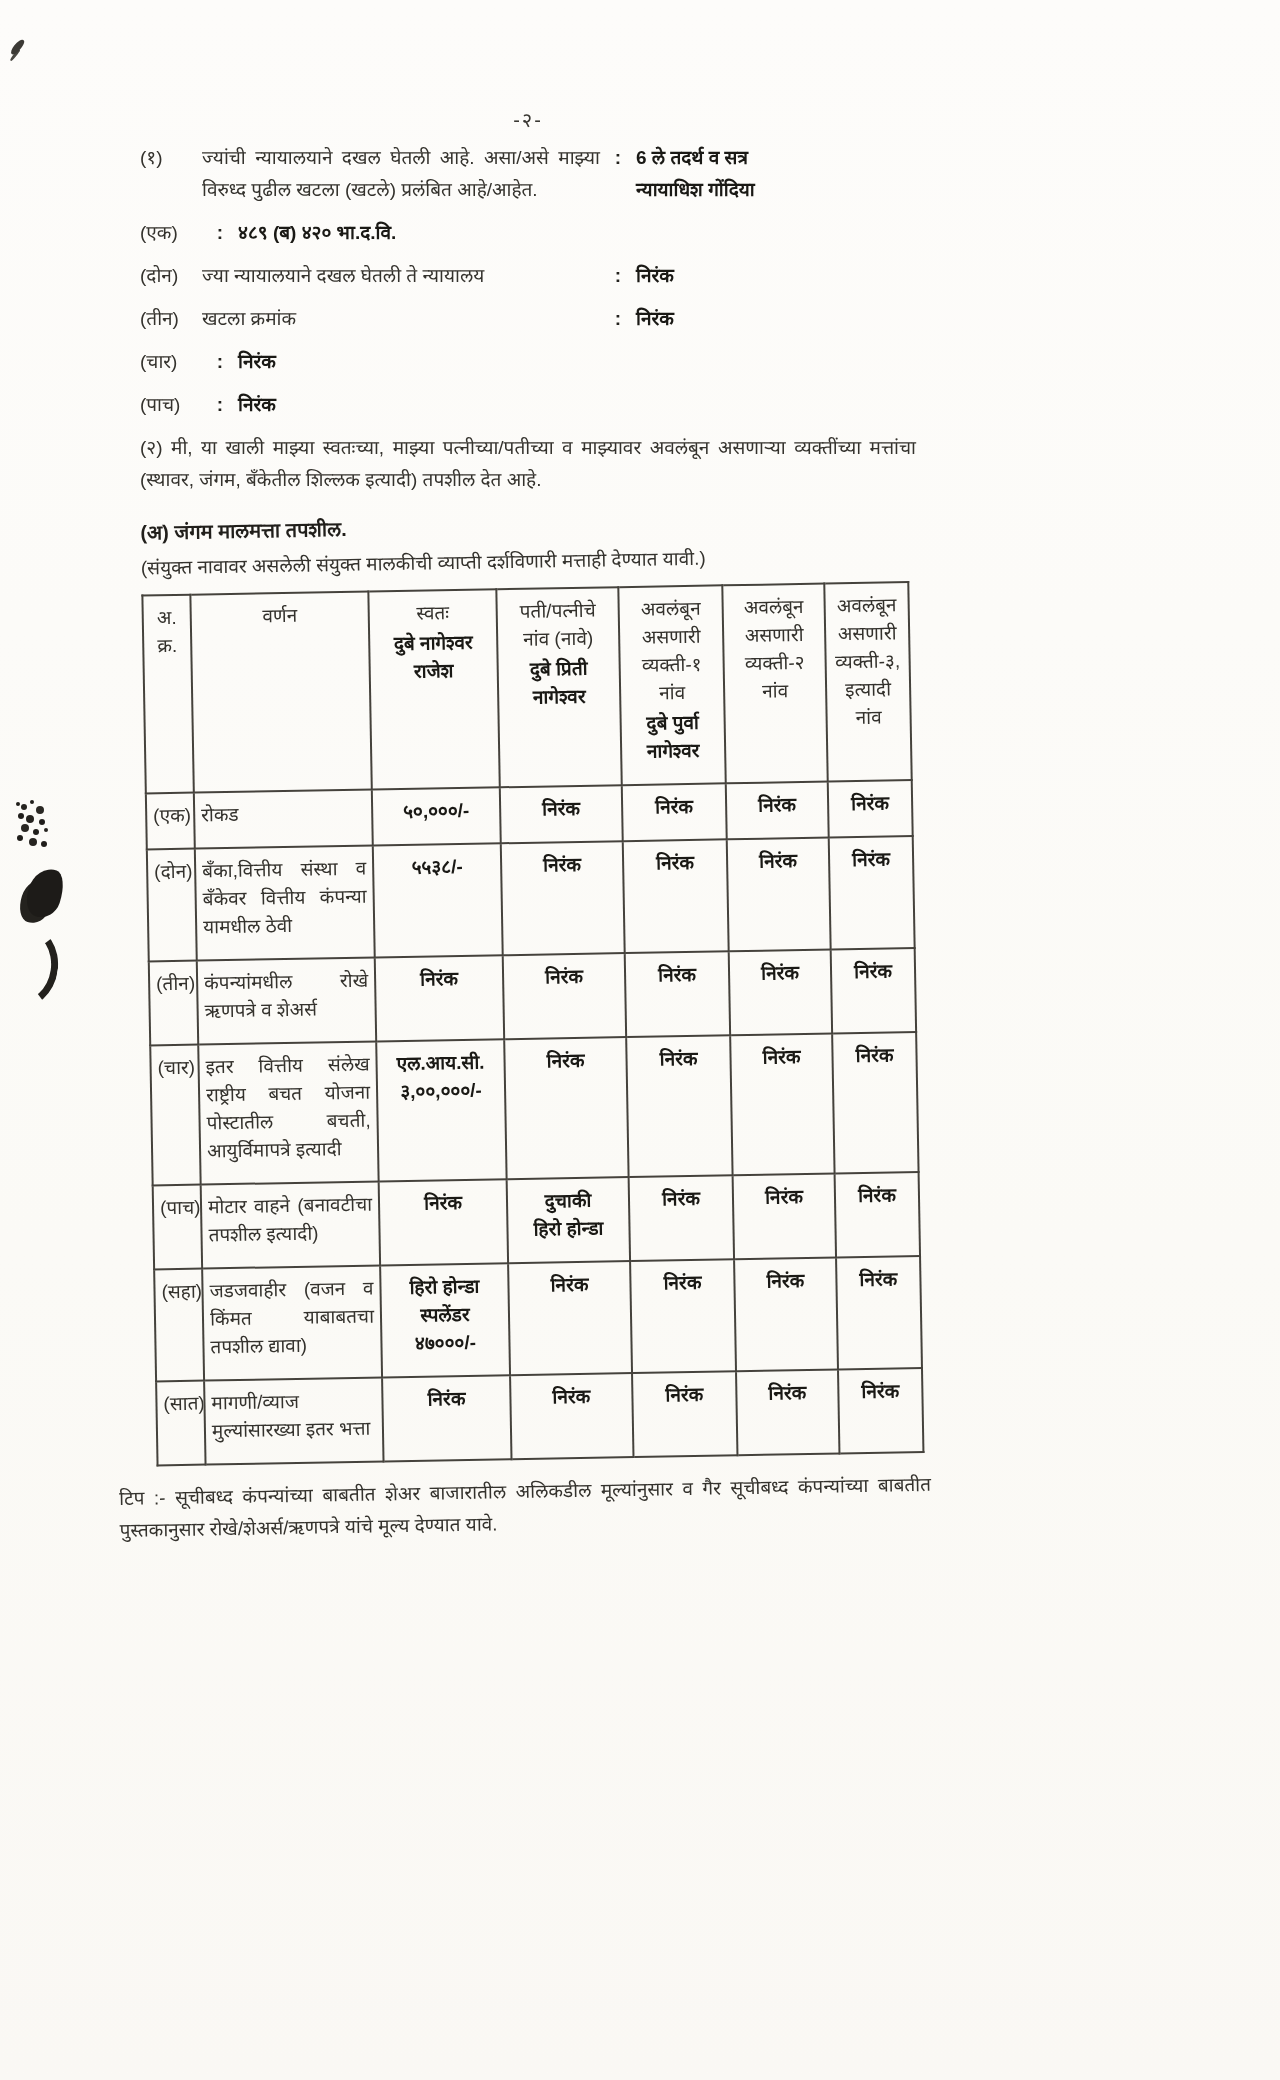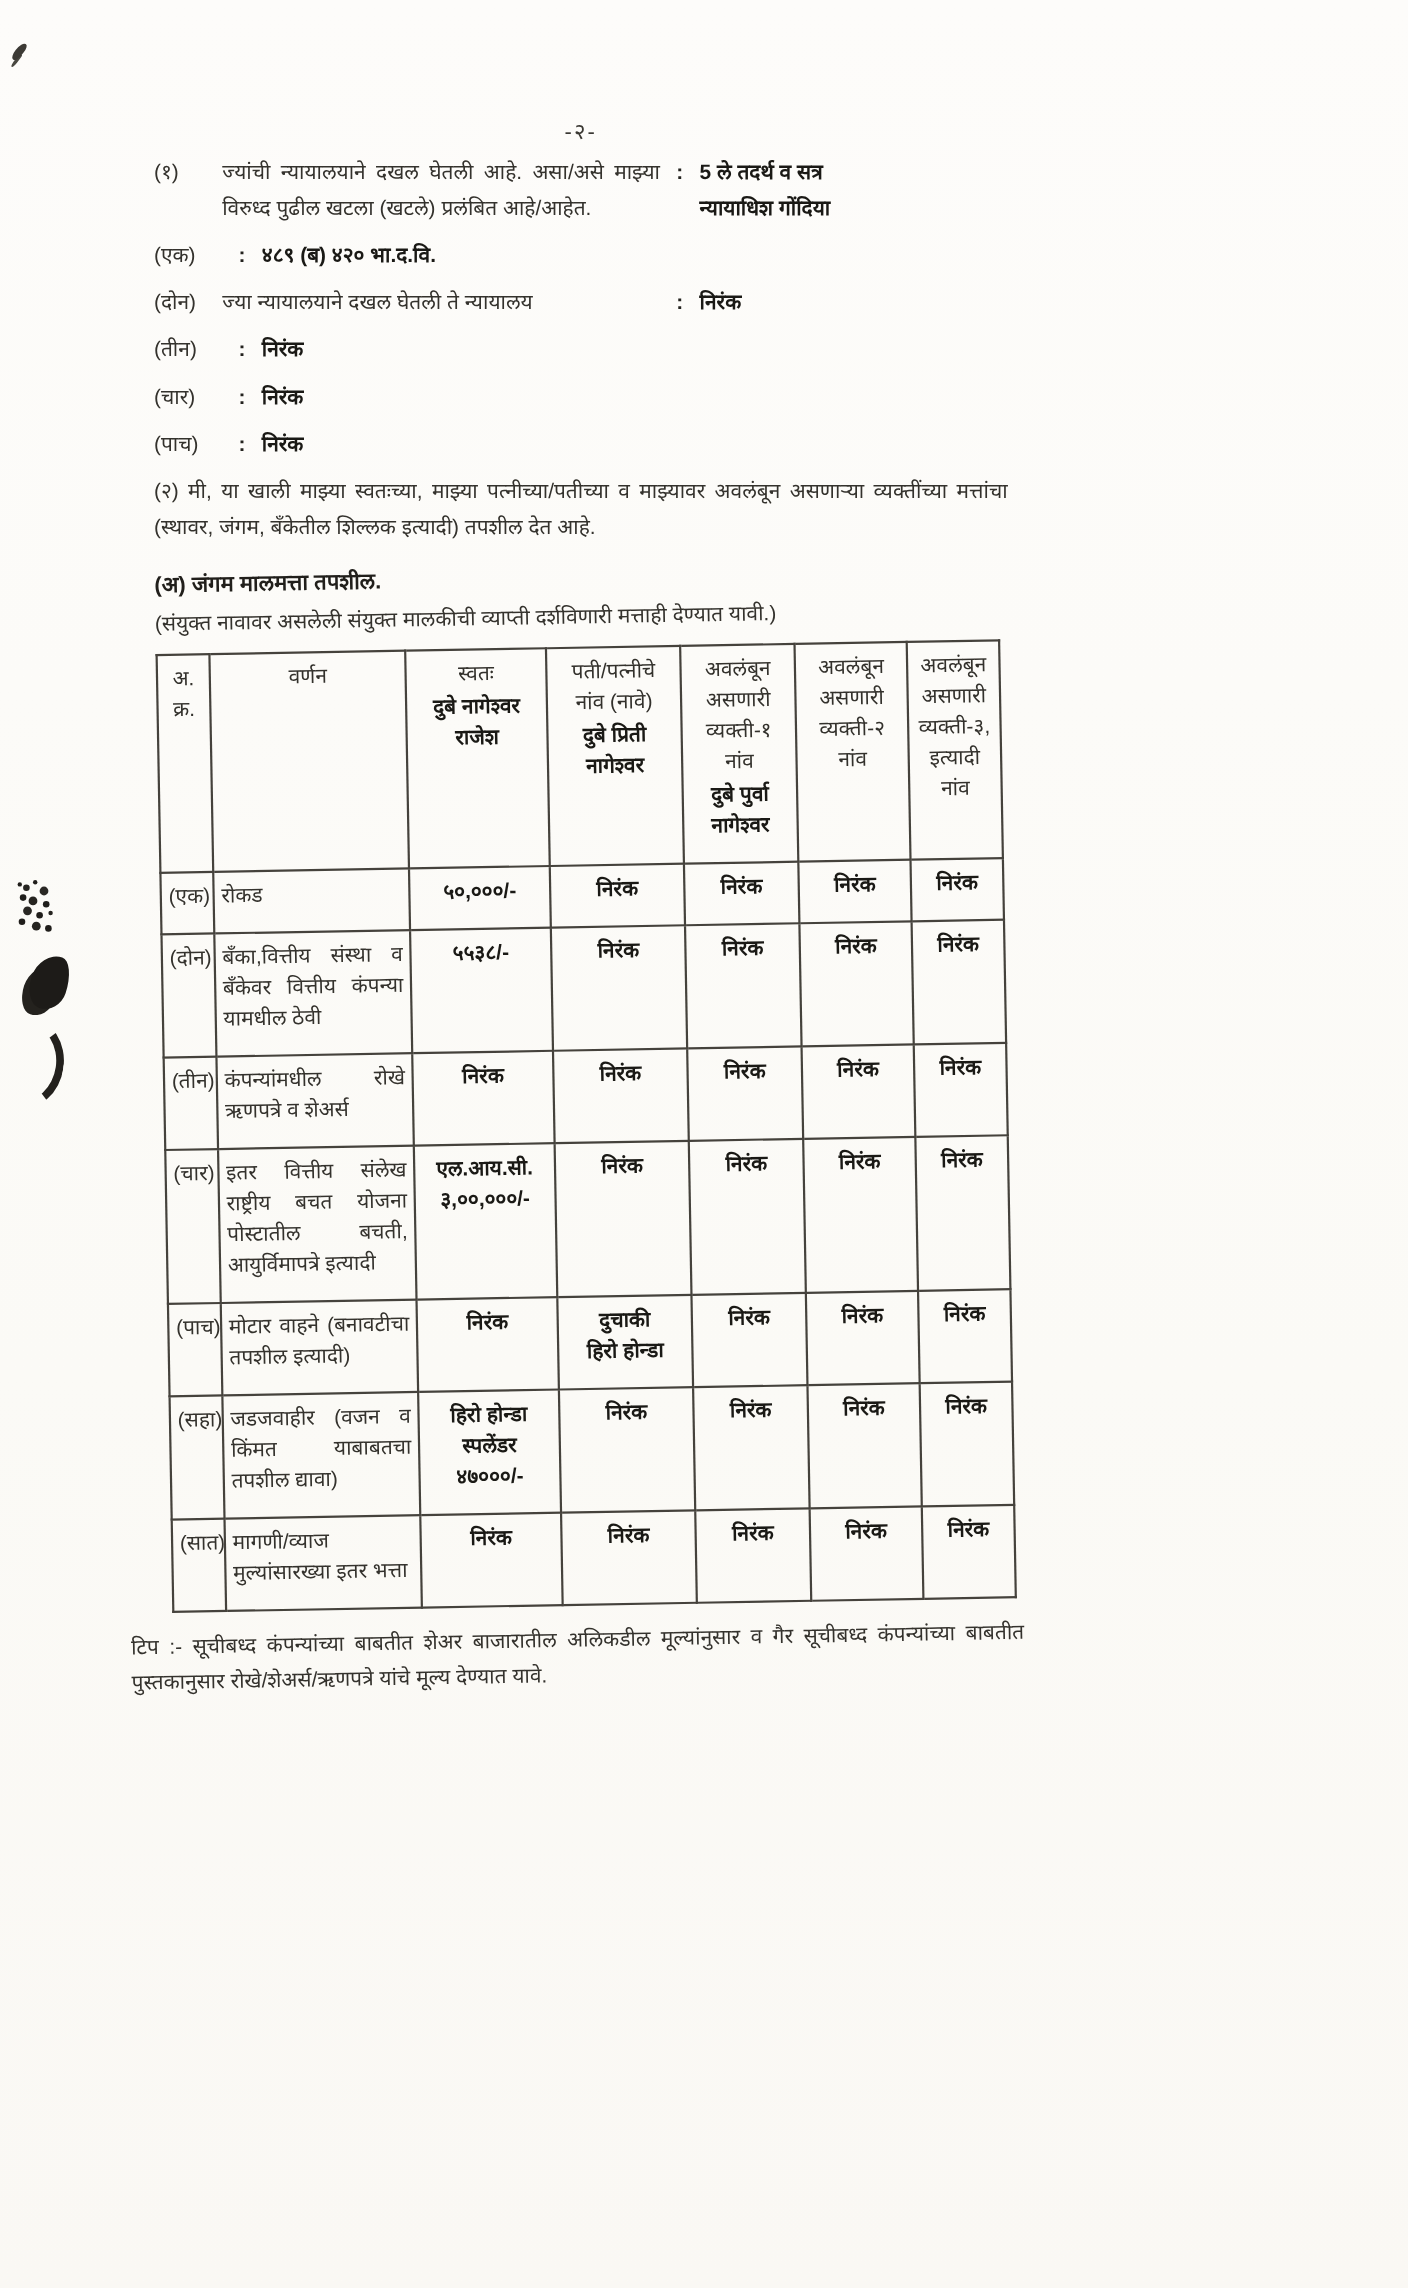--- a/index.html
+++ b/index.html
@@ -95,36 +95,37 @@
   <div class="content">
 
     <div class="pagenum">-२-</div>
 
 
     <div>
       <div class="item">
         <span class="item-label">(१)</span>
         <span class="item-text">ज्यांची न्यायालयाने दखल घेतली आहे. असा/असे माझ्या विरुध्द पुढील खटला (खटले) प्रलंबित आहे/आहेत.</span>
         <span class="item-colon">:</span>
-        <span class="item-value">5 ले तदर्थ व सत्र
+        <span class="item-value">6 ले तदर्थ व सत्र
 न्यायाधिश गोंदिया</span>
       </div>
       <div class="item">
         <span class="item-label">(एक)</span>
         <span class="item-colon">:</span>
         <span class="item-value">४८९ (ब) ४२० भा.द.वि.</span>
       </div>
       <div class="item">
         <span class="item-label">(दोन)</span>
         <span class="item-text">ज्या न्यायालयाने दखल घेतली ते न्यायालय</span>
         <span class="item-colon">:</span>
         <span class="item-value">निरंक</span>
       </div>
       <div class="item">
         <span class="item-label">(तीन)</span>
+        <span class="item-text">खटला क्रमांक</span>
         <span class="item-colon">:</span>
         <span class="item-value">निरंक</span>
       </div>
       <div class="item">
         <span class="item-label">(चार)</span>
         <span class="item-colon">:</span>
         <span class="item-value">निरंक</span>
       </div>
       <div class="item">
         <span class="item-label">(पाच)</span>

